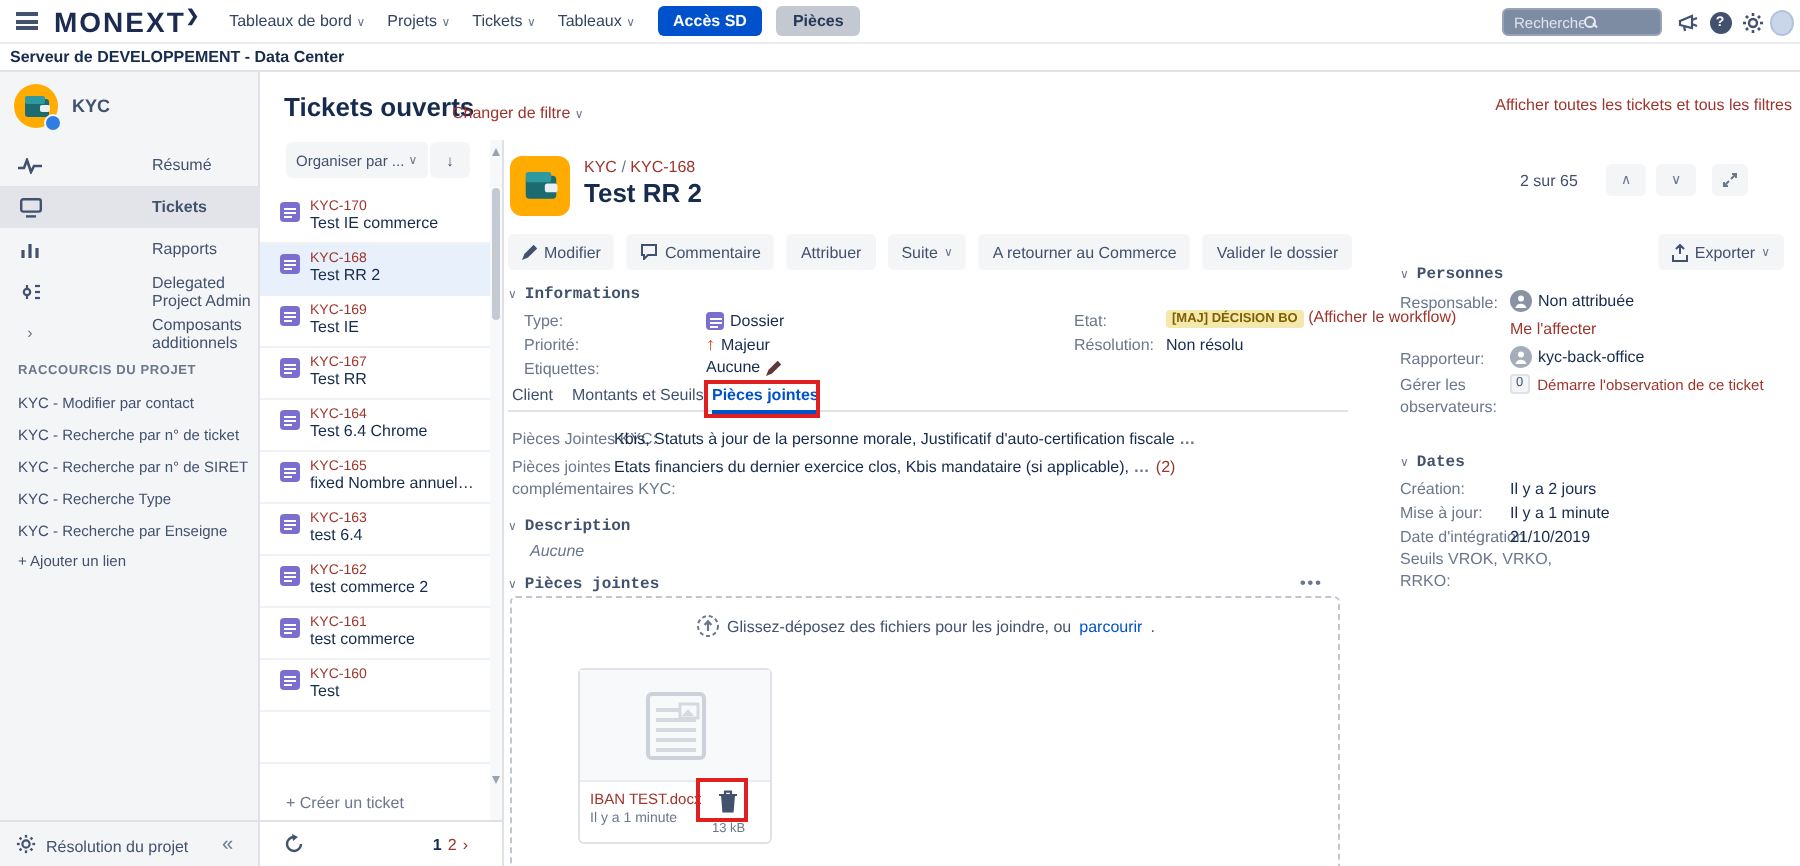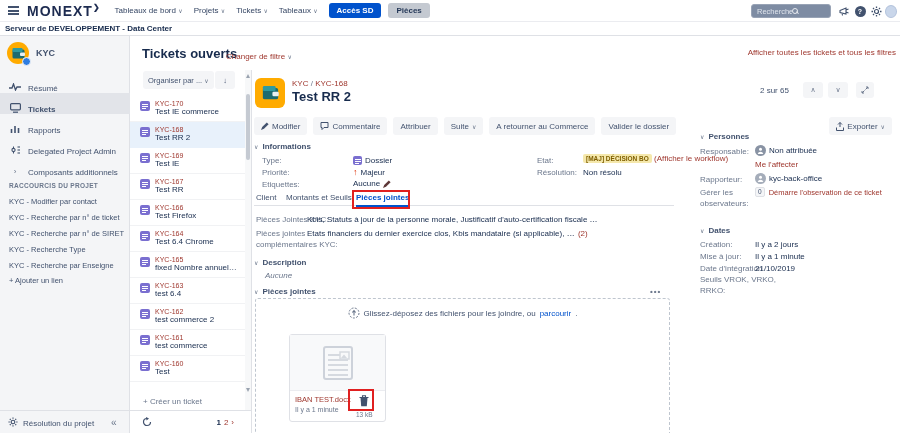--- a/index.html
+++ b/index.html
@@ -34,21 +34,21 @@
   .announce { position:absolute; left:0; top:22px; width:900px; height:14px; border-bottom:1px solid #DFE1E6;
               display:flex; align-items:center; padding-left:5px; font-size:8px; font-weight:bold; color:#172B4D; }
 
   
   .sidebar { position:absolute; left:0; top:36px; width:130px; height:374px; background:#F4F5F7; border-right:1px solid #DFE1E6; }
   .proj { position:absolute; left:7px; top:6px; display:flex; align-items:center; }
   .proj-av { position:relative; width:22px; height:22px; border-radius:50%; background:#FFAB00; display:flex; align-items:center; justify-content:center; }
   .proj-badge { position:absolute; right:-2px; bottom:-2px; width:9px; height:9px; border-radius:50%; background:#2F7DE1; border:1.5px solid #F4F5F7; }
   .proj-name { font-size:9px; font-weight:bold; color:#42526E; margin-left:7px; }
   .smenu { position:absolute; left:0; top:36px; width:130px; }
-  .smenu-item { height:21px; display:flex; align-items:flex-end; padding-left:9px; font-size:8px; color:#42526E; }
+  .smenu-item { height:21px; display:flex; align-items:center; padding-left:9px; font-size:8px; color:#42526E;gap:48px; }
   .smenu-item.sel { background:#E2E4E9; font-weight:bold; }
   .smenu-item .ic { width:12px; height:12px; margin-right:7px; display:flex; align-items:center; justify-content:center; flex:none; }
   .shortcut-title { position:absolute; left:9px; top:146px; font-size:6.5px; color:#6B778C; font-weight:bold; letter-spacing:.3px; }
   .shortcuts { position:absolute; left:9px; top:158px; width:118px; }
   .shortcuts div { font-size:7.5px; color:#42526E; line-height:16px; white-space:nowrap; overflow:hidden; }
   .addlink { position:absolute; left:9px; top:240px; font-size:7.5px; color:#42526E; }
 
   
   .foot-side { position:absolute; left:0; top:410px; width:130px; height:23px; background:#F4F5F7; border-top:1px solid #DFE1E6; border-right:1px solid #DFE1E6; }
   .foot-list { position:absolute; left:130px; top:410px; width:122px; height:23px; background:#fff; border-top:1px solid #DFE1E6; border-right:1px solid #DFE1E6; }
@@ -84,21 +84,21 @@
   .detail { position:absolute; left:252px; top:70px; width:648px; height:363px; background:#fff; }
   .d-avatar { position:absolute; left:3px; top:8px; width:30px; height:30px; border-radius:6px; background:#FFAB00; display:flex; align-items:center; justify-content:center; }
   .d-crumb { position:absolute; left:40px; top:9px; font-size:8px; color:#6B778C; }
   .d-crumb a { color:#9E352C; text-decoration:none; }
   .d-title { position:absolute; left:40px; top:19px; font-size:13px; font-weight:bold; color:#172B4D; }
   .d-pos { position:absolute; left:508px; top:16px; font-size:8px; color:#42526E; }
   .minibtn { position:absolute; top:12px; width:20px; height:16px; background:#F4F5F7; border-radius:3px; color:#6B778C; font-size:7px; display:flex; align-items:center; justify-content:center; }
   .toolbar { position:absolute; left:2px; top:47px; display:flex; gap:6px; }
   .tbtn { background:#F4F5F7; border:none; border-radius:3px; color:#42526E; font-size:8px; height:18px; display:inline-flex; align-items:center; gap:3px; padding:0 7px; font-family:"Liberation Sans",sans-serif; white-space:nowrap; }
   .exporter { position:absolute; right:8px; top:47px; }
-  .sechead { font-size:8px; font-weight:bold; color:#42526E; }
+  .sechead { font-size:8px; font-weight:bold; color:#42526E;font-family:Liberation Mono, monospace; }
   .chev2 { font-size:6px; color:#6B778C; margin-right:4px; }
   .flabel { position:absolute; font-size:8px; color:#6B778C; }
   .fvalue { position:absolute; font-size:8px; color:#172B4D; }
   .lozenge { display:inline-block; background:#F5E8AC; color:#7F5F01; font-size:6.5px; font-weight:bold; border-radius:2px; padding:1px 3px; }
   .redlink { color:#9E352C; }
   .bluelink { color:#0052CC; }
   .tabs-line { position:absolute; left:2px; top:135px; width:420px; border-bottom:1px solid #DFE1E6; }
   .tab { position:absolute; top:123px; font-size:8px; color:#42526E; }
   .tab.seltab { color:#0052CC; font-weight:bold; border-bottom:2px solid #0052CC; padding-bottom:3px; }
   .dots { color:#6B778C; letter-spacing:1px; font-weight:bold; }
@@ -299,27 +299,20 @@
           <span style="margin-left:5px;">
             <div class="tkey">KYC-169</div>
             <div class="tsum">Test IE</div>
           </span>
         </div>
       <div class="trow">
           <span class="ticon"></span>
           <span style="margin-left:5px;">
             <div class="tkey">KYC-167</div>
             <div class="tsum">Test RR</div>
-          </span>
-        </div>
-      <div class="trow">
-          <span class="ticon"></span>
-          <span style="margin-left:5px;">
-            <div class="tkey">KYC-166</div>
-            <div class="tsum">Test Firefox</div>
           </span>
         </div>
       <div class="trow">
           <span class="ticon"></span>
           <span style="margin-left:5px;">
             <div class="tkey">KYC-164</div>
             <div class="tsum">Test 6.4 Chrome</div>
           </span>
         </div>
       <div class="trow">

